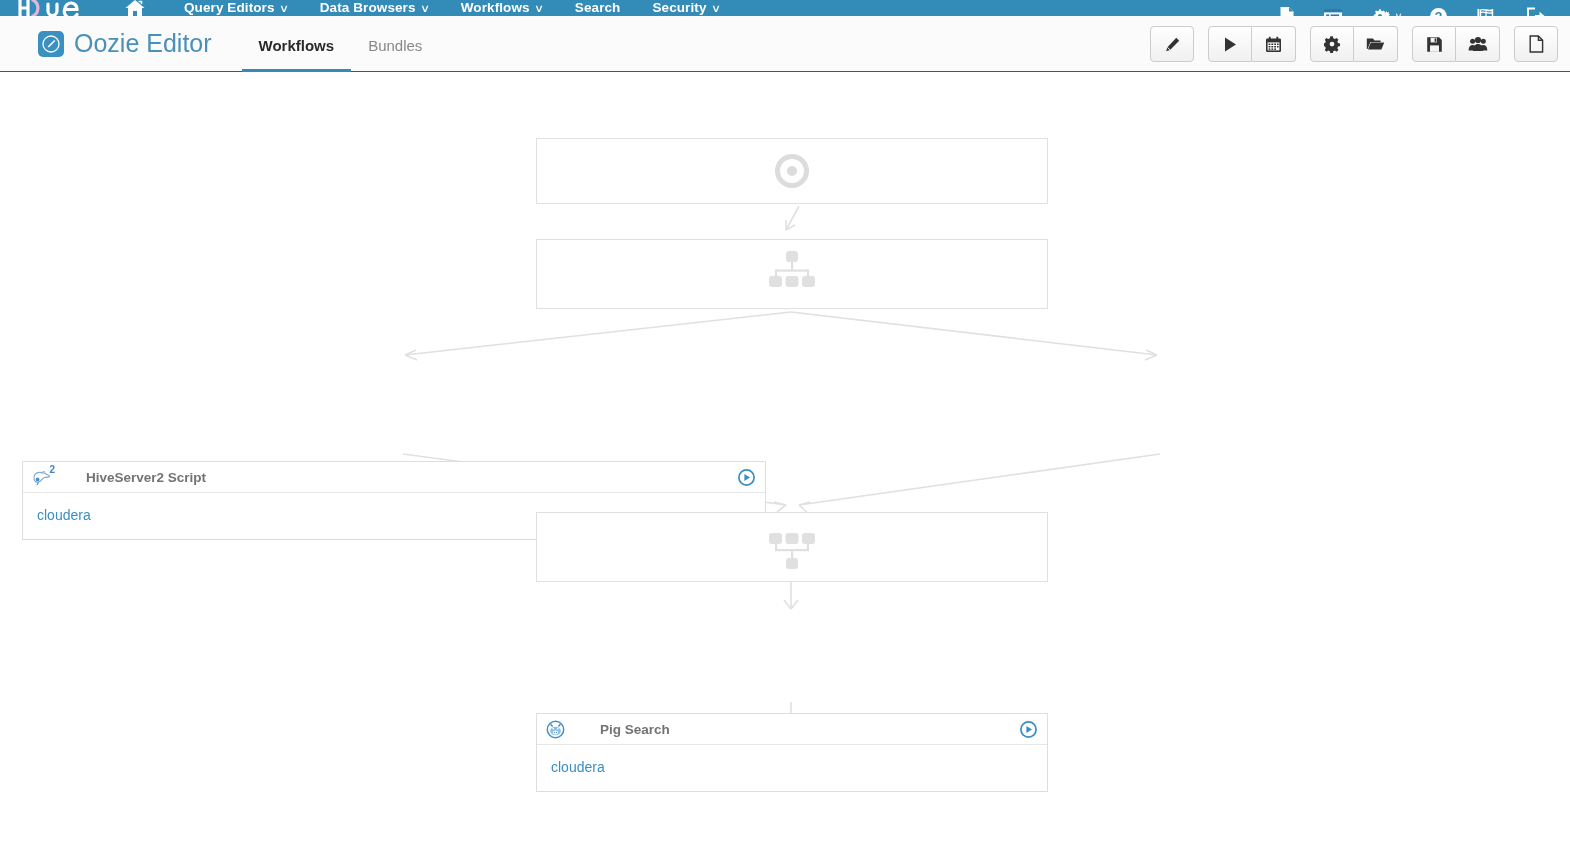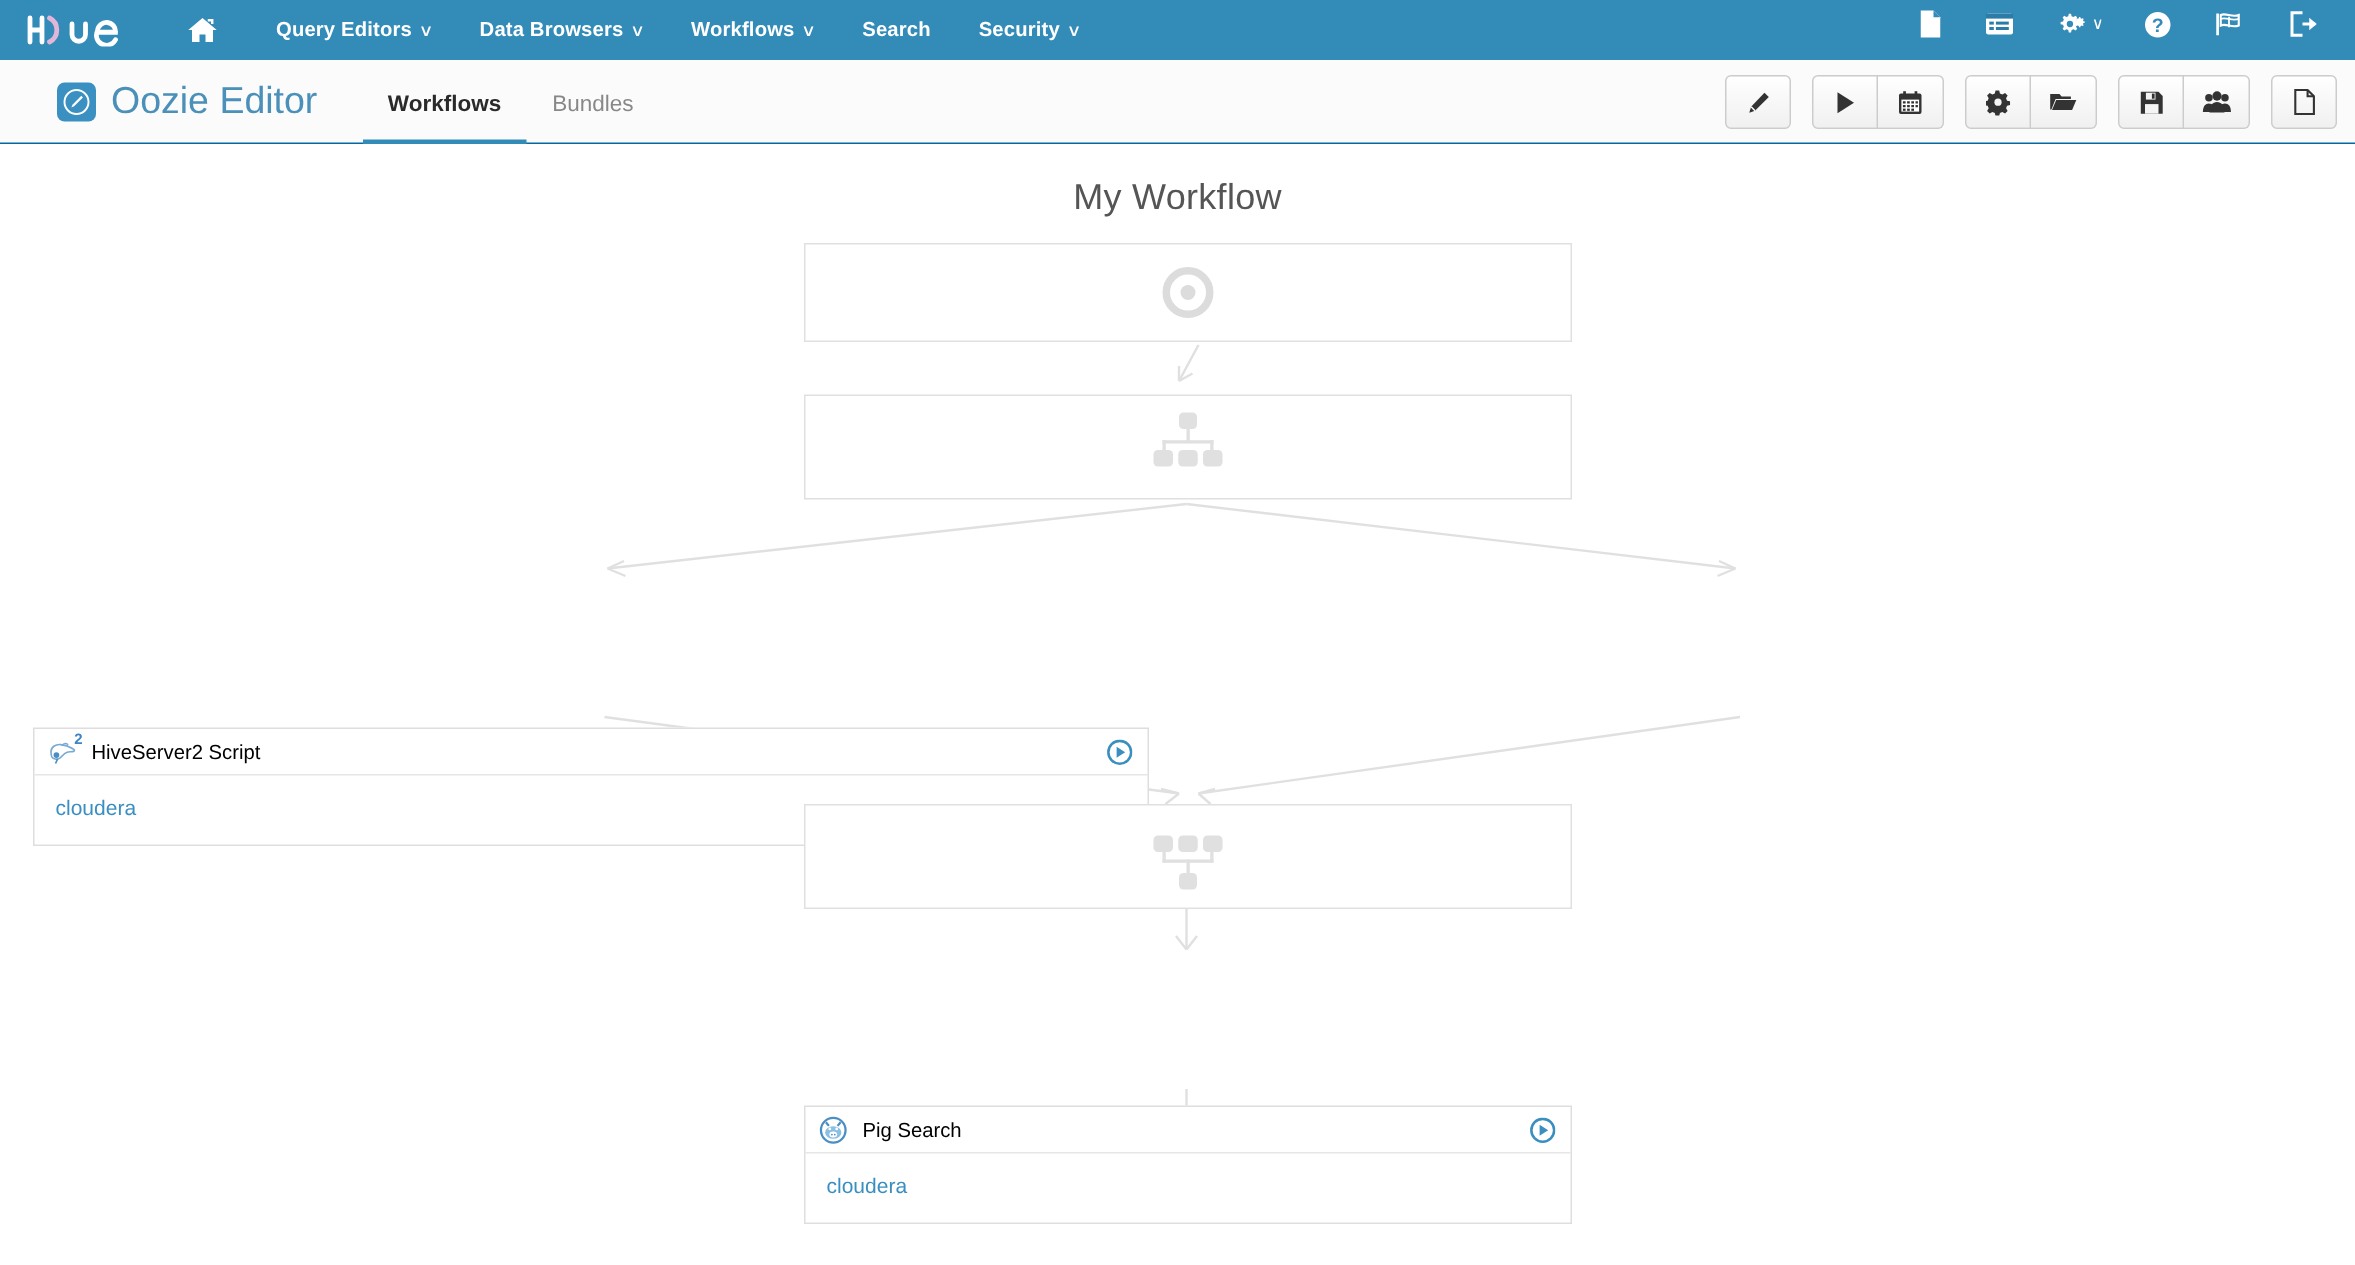--- a/index.html
+++ b/index.html
@@ -8,21 +8,21 @@
     width: 1570px;
     height: 843px;
     background: #ffffff;
     font-family: "Liberation Sans", sans-serif;
     overflow: hidden;
     position: relative;
   }
 
   
   .navbar {
-    height: 40px;
+    height: 16px;
     background: #338bb8;
     display: flex;
     align-items: center;
     padding: 0 14px 0 16px;
     position: relative;
     text-align: right;
   }
   .brand {
     width: 82px;
     height: 22px;
@@ -171,23 +171,24 @@
   }
   .node-head .act-icon {
     width: 22px; height: 20px;
     margin-right: 7px;
     flex: 0 0 auto;
     display: flex; align-items: center;
     position: relative;
   }
   .node-head .act-name {
     font-size: 13.5px;
-    font-weight: normal;
-    color: #000000;
+    font-weight: bold;
+    color: #737373;
     white-space: nowrap;
+    margin-left: 25px;
   }
   .node-head .play-circle {
     position: absolute;
     right: 10px;
     top: 7px;
     cursor: pointer;
   }
   .node-body {
     padding: 13px 14px;
     height: 47px;
@@ -413,21 +414,20 @@
           <path d="M1.2 1 L9.4 1 L13.6 5.2 L13.6 17 L1.2 17 Z" fill="none" stroke="#333333" stroke-width="1.4"></path>
           <path d="M9.4 1 L9.4 5.2 L13.6 5.2" fill="none" stroke="#333333" stroke-width="1.4"></path>
         </svg>
       </div>
     </div>
   </div>
 </div>
 
 <div class="canvas">
 
-  <h1 class="wf-title">My Workflow</h1>
 
   <svg class="edges" viewBox="0 0 1570 755">
     <g stroke="#e0e0e0" stroke-width="1.6" fill="none">
 
       <path d="M799 134 L786 158"></path>
       <path d="M786 158 L786 148 M786 158 L795 153"></path>
 
       <path d="M791 240 L405 283"></path>
       <path d="M405 283 L416 278 M405 283 L417 288"></path>
 

